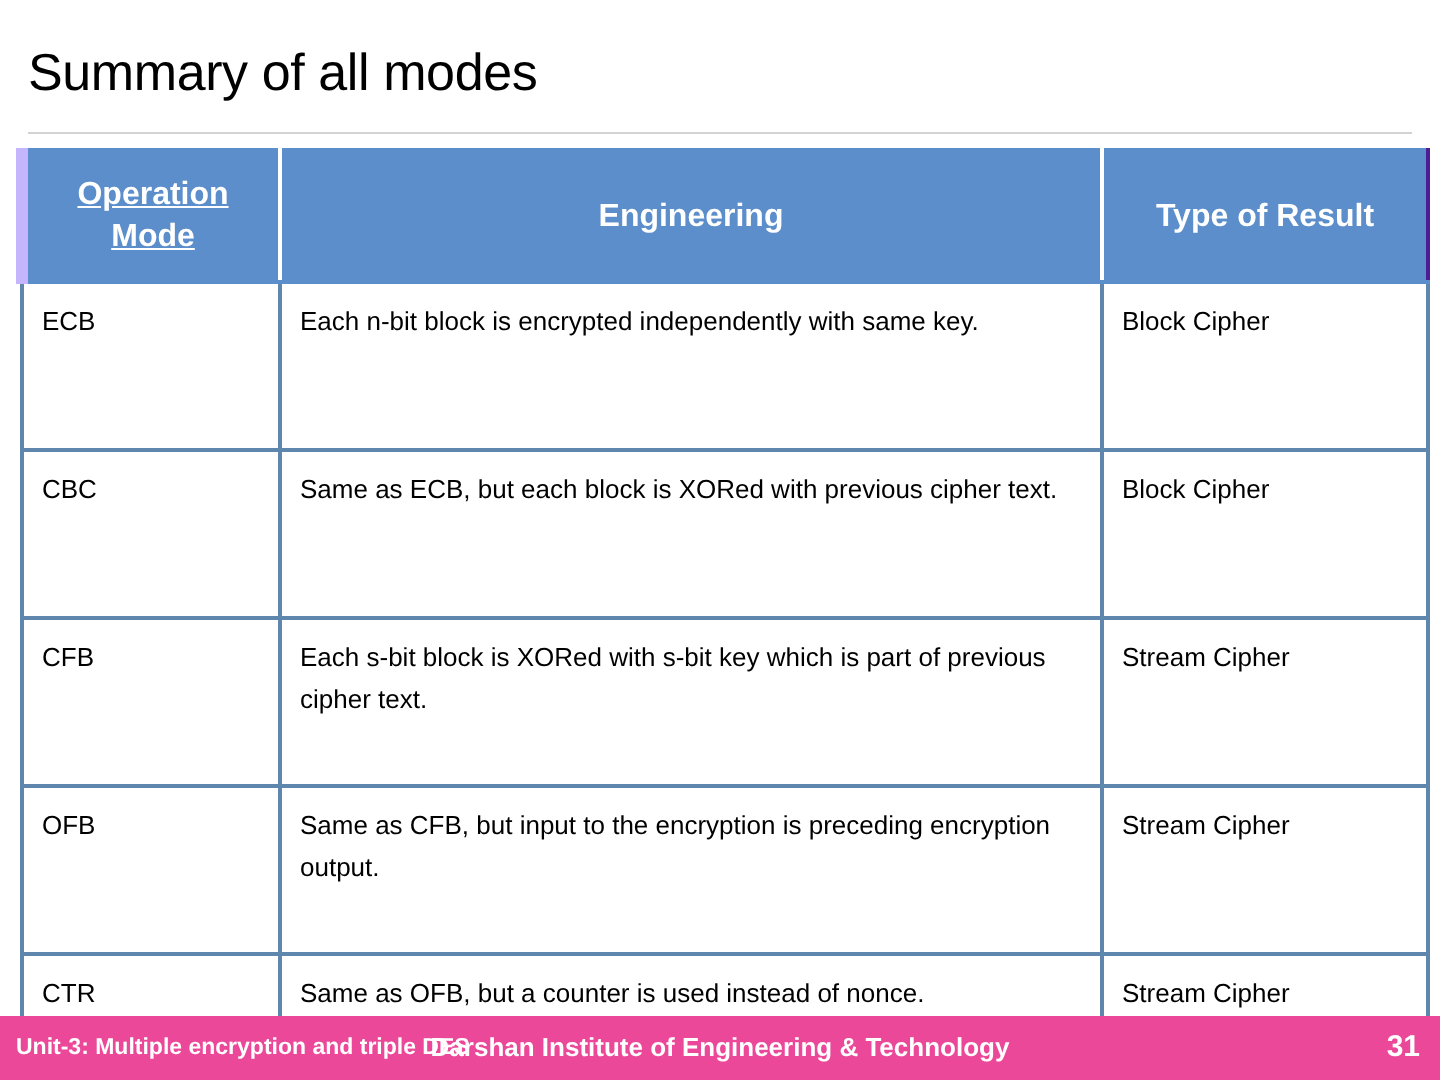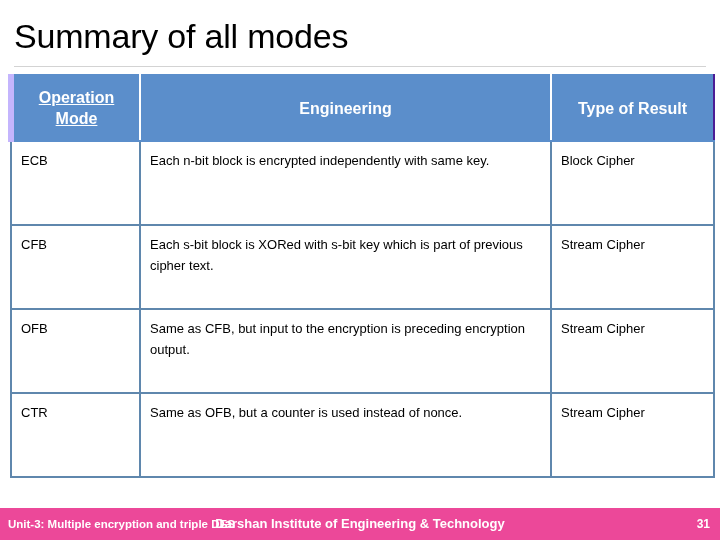--- a/index.html
+++ b/index.html
@@ -24,21 +24,21 @@
     background: #ffffff;
   }
 
   
   .slide-title {
     position: absolute;
     left: 14px;
     top: 16px;
     width: 690px;
     height: 44px;
-    font-size: 34px;
+    font-size: 26px;
     line-height: 40px;
     color: #000000;
     font-weight: 400;
     letter-spacing: -0.2px;
     white-space: nowrap;
   }
 
   .title-rule {
     position: absolute;
     left: 14px;
@@ -130,21 +130,21 @@
     font-size: 13px;
     line-height: 14px;
     color: #ffffff;
     font-weight: 700;
     white-space: nowrap;
   }
   .footer-page {
     position: absolute;
     right: 10px;
     top: 9px;
-    font-size: 12px;
+    font-size: 15px;
     line-height: 14px;
     color: #ffffff;
     font-weight: 700;
     text-align: center;
   }
 </style>
 </head>
 <body>
 
 <div class="slide">
@@ -169,20 +169,25 @@
         <th class="last">Type of Result</th>
       </tr>
     </thead>
     <tbody>
       <tr>
         <td class="col-mode">ECB</td>
         <td class="col-desc">Each n-bit block is encrypted independently with same key.</td>
         <td class="col-type">Block Cipher</td>
       </tr>
       <tr>
+        <td class="col-mode">CBC</td>
+        <td class="col-desc">Same as ECB, but each block is XORed with previous cipher text.</td>
+        <td class="col-type">Block Cipher</td>
+      </tr>
+      <tr>
         <td class="col-mode">CFB</td>
         <td class="col-desc">Each s-bit block is XORed with s-bit key which is part of previous cipher text.</td>
         <td class="col-type">Stream Cipher</td>
       </tr>
       <tr>
         <td class="col-mode">OFB</td>
         <td class="col-desc">Same as CFB, but input to the encryption is preceding encryption output.</td>
         <td class="col-type">Stream Cipher</td>
       </tr>
       <tr>

